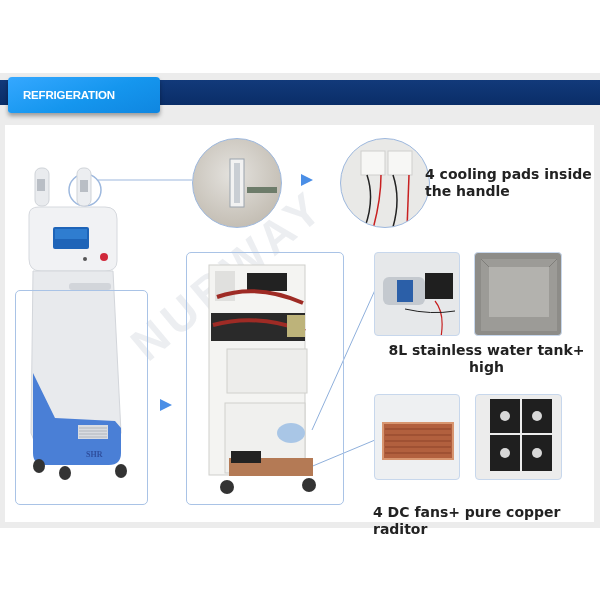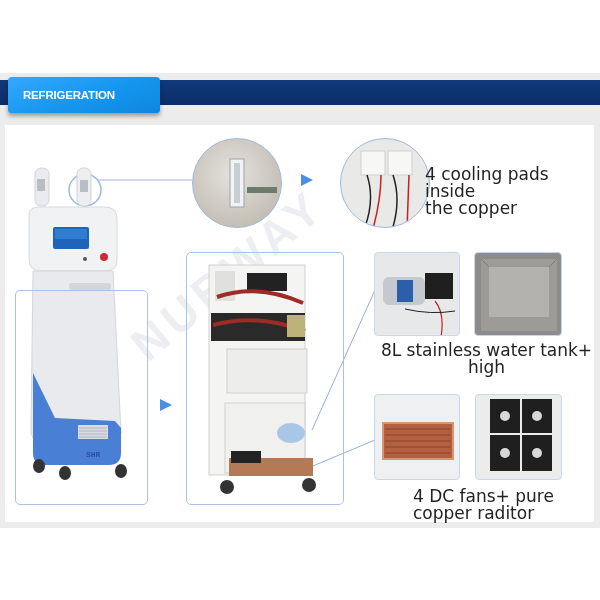--- a/index.html
+++ b/index.html
@@ -9,21 +9,21 @@
   .outer { left:0; top:73px; width:600px; height:455px; background:#ececec; }
   .band { left:0; top:80px; width:600px; height:25px; background:linear-gradient(#123a7a,#0a2d68); }
   .tab { left:8px; top:77px; width:152px; height:36px; border-radius:4px 4px 3px 3px;
          background:linear-gradient(160deg,#35a8ff 0%,#1596ee 55%,#0f86e0 100%);
          box-shadow:0 3px 4px rgba(0,0,0,0.35); color:#fff; font-family:"Liberation Sans",sans-serif;
          font-weight:bold; font-size:11.5px; line-height:36px; padding-left:15px; box-sizing:border-box;
          letter-spacing:-0.2px; }
   .content { left:5px; top:125px; width:589px; height:397px; background:#ffffff; }
   .frame { border:1px solid #a9c3e6; border-radius:5px; box-sizing:border-box; }
   .photo { border:1px solid #c7d7ec; border-radius:4px; box-sizing:border-box; overflow:hidden; }
-  .caption { color:#222; font-family:"DejaVu Sans",sans-serif; font-size:17px; line-height:17px; }
+  .caption { color:#222; font-family:"DejaVu Sans",sans-serif; font-size:14px; line-height:17px;font-weight:bold; }
   .arrow { width:0; height:0; border-top:6px solid transparent; border-bottom:6px solid transparent;
            border-left:12px solid #4a8ee6; }
   .circle { border-radius:50%; border:1.5px solid #9db8de; box-sizing:border-box; overflow:hidden; }
   .wm { color:rgba(150,160,175,0.18); font-family:"Liberation Sans",sans-serif; font-weight:bold;
         font-size:46px; letter-spacing:6px; transform:rotate(-40deg); transform-origin:left top; }
 </style>
 </head>
 <body>
 
 <div class="abs outer"></div>
@@ -68,21 +68,21 @@
         <line x1="54" y1="268" x2="82" y2="268"></line>
       <line x1="54" y1="271" x2="82" y2="271"></line>
         <line x1="54" y1="274" x2="82" y2="274"></line>
     </g>
 
     <ellipse cx="14" cy="303" rx="6" ry="7" fill="#333"></ellipse>
     <ellipse cx="40" cy="310" rx="6" ry="7" fill="#333"></ellipse>
     <ellipse cx="96" cy="308" rx="6" ry="7" fill="#333"></ellipse>
   </svg>
 </div>
-<div class="abs" style="left:86px;top:450px;color:#2f4f9e;font-size:8px;font-weight:bold;font-family:Liberation Mono, monospace;">SHR</div>
+<div class="abs" style="left:86px;top:450px;color:#2f4f9e;font-size:8px;font-weight:bold;font-family:Liberation Serif, serif;">SHR</div>
 <div class="abs frame" style="left:15px;top:290px;width:133px;height:215px;"></div>
 
 <div class="abs arrow" style="left:160px;top:399px;"></div>
 
 <div class="abs frame" style="left:186px;top:252px;width:158px;height:253px;">
   <svg width="156" height="251" viewBox="0 0 156 251">
     <rect x="22" y="12" width="96" height="210" fill="#f4f4f2" stroke="#cfcfcc"></rect>
     <rect x="28" y="18" width="20" height="30" fill="#e0e0de"></rect>
     <rect x="60" y="20" width="40" height="18" fill="#222"></rect>
     <rect x="24" y="60" width="94" height="28" fill="#2a2a2a"></rect>
@@ -115,21 +115,21 @@
     <rect x="47" y="12" width="24" height="24" fill="#f7f7f5" stroke="#cfcfcd"></rect>
     <path d="M26 36 Q34 60 24 88" stroke="#222" stroke-width="1.5" fill="none"></path>
     <path d="M40 36 Q40 60 32 90" stroke="#c82020" stroke-width="1.5" fill="none"></path>
     <path d="M52 36 Q60 60 52 88" stroke="#222" stroke-width="1.5" fill="none"></path>
     <path d="M68 36 L66 90" stroke="#c82020" stroke-width="1.5" fill="none"></path>
   </svg>
 </div>
 
 <div class="abs caption" style="left:425px;top:166px;">
   <div>4 cooling pads inside</div>
-  <div>the copper</div>
+  <div>the handle</div>
 </div>
 
 <div class="abs photo" style="left:374px;top:252px;width:86px;height:84px;background:#e6e8ea;">
   <svg width="86" height="84">
     <rect x="8" y="24" width="42" height="28" rx="6" fill="#c4c9cf"></rect>
     <rect x="22" y="27" width="16" height="22" fill="#2b5fa8"></rect>
     <rect x="50" y="20" width="28" height="26" fill="#1f1f1f"></rect>
     <path d="M60 48 Q70 60 66 84" stroke="#c62020" stroke-width="1.2" fill="none"></path>
     <path d="M30 56 Q56 62 80 58" stroke="#222" stroke-width="1" fill="none"></path>
   </svg>
@@ -163,15 +163,15 @@
     <rect x="14" y="4" width="30" height="34" fill="#1f1f1f"></rect>
       <circle cx="29" cy="21" r="5" fill="#d8d8d8"></circle>
     <rect x="46" y="4" width="30" height="34" fill="#1f1f1f"></rect>
       <circle cx="61" cy="21" r="5" fill="#d8d8d8"></circle>
     <rect x="14" y="40" width="30" height="36" fill="#1f1f1f"></rect>
       <circle cx="29" cy="58" r="5" fill="#d8d8d8"></circle>
     <rect x="46" y="40" width="30" height="36" fill="#1f1f1f"></rect>
       <circle cx="61" cy="58" r="5" fill="#d8d8d8"></circle>
   </svg>
 </div>
-<div class="abs caption" style="left:373px;top:488px;margin-left:40px;">
+<div class="abs caption" style="left:373px;top:504px;">
   <div>4 DC fans+ pure copper raditor</div>
 </div>
 
 </body></html>

